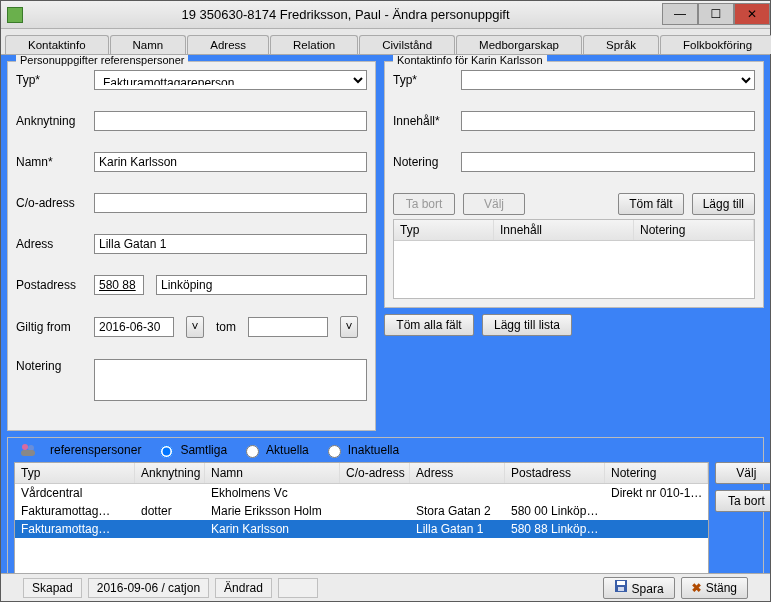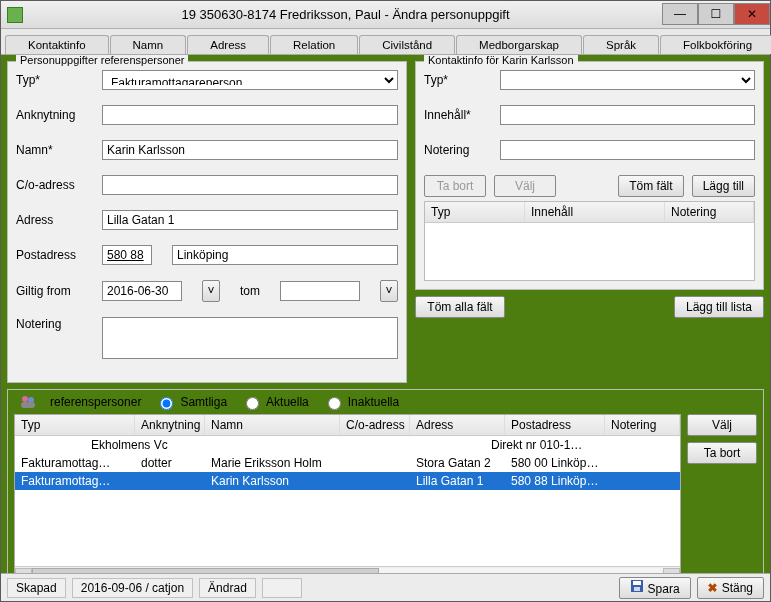--- a/index.html
+++ b/index.html
@@ -9,27 +9,27 @@
   .titlebar .icon { width: 16px; height: 16px; margin: 0 6px; background: #6ab04c; border:1px solid #3a7a2a;}
   .titlebar .title { flex: 1; text-align: center; color: #000; font-size: 13px; }
   .winbtns { display: flex; }
   .winbtn { width: 36px; height: 22px; border: 1px solid #888; display:flex; align-items:center; justify-content:center; margin-top:-1px;}
   .winbtn.min { background:#d0d0d0;}
   .winbtn.max { background:#d0d0d0;}
   .winbtn.close { background:#c74a3e; color:#000;}
   .tabs { display:flex; padding: 6px 4px 0 4px; gap:0; background:#e8e8e8; border-bottom:1px solid #aaa; flex-wrap:nowrap;}
   .tab { padding: 3px 22px; border:1px solid #aaa; border-bottom:none; background:#e2e2e2; margin-right:1px; border-radius:3px 3px 0 0; cursor:pointer; white-space:nowrap; font-size:11.5px;}
   .tab.active { background:#fff; position:relative; top:1px;}
-  .content { flex:1; background:#4d7c0f; padding:6px; position:relative; overflow:hidden;}
+  .content { flex:1; background:#3b82f6; padding:6px; position:relative; overflow:hidden;}
   .group { border:1px solid #bbb; background:#f0f0f0; padding:8px; position:relative; margin-bottom:6px;}
   .group > .legend { position:absolute; top:-8px; left:8px; background:#f0f0f0; padding:0 4px; font-size:11px;}
   .toprow { display:flex; gap:8px;}
   .leftcol { flex:1;}
   .rightcol { width:380px;}
-  .formrow { display:flex; align-items:center; margin-bottom:15px; gap:20px;}
+  .formrow { display:flex; align-items:center; margin-bottom:21px; gap:12px;}
   .formrow label { width:66px; }
   .formrow input[type=text], .formrow select { height:20px; border:1px solid #888; background:#fff; padding:4px 4px;}
   .wide { flex:1; }
   .btn { height:22px; border:1px solid #888; background:linear-gradient(#f7f7f7,#ddd); padding:0 10px; cursor:pointer; border-radius:2px; min-width:62px;}
   .btn:disabled { color:#999; background:#eee;}
   .kontakt-table { border:1px solid #bbb; background:#fff; height:80px; margin-top:4px;}
   .kontakt-table .hdr { display:flex; background:linear-gradient(#f4f4f4,#e4e4e4); border-bottom:1px solid #ccc;}
   .kontakt-table .hdr div { padding:3px 6px; border-right:1px solid #ddd;}
   .btnrow { display:flex; gap:8px; margin-top:4px; align-items:center;}
   .btnrow .spacer { flex:1;}
@@ -43,21 +43,21 @@
   .grid .cols div { padding:3px 6px; border-right:1px solid #ddd; overflow:hidden; white-space:nowrap;}
   .grid .body { flex:1; overflow:auto;}
   .row { display:flex;}
   .row div { padding:2px 6px; overflow:hidden; white-space:nowrap;}
   .row.sel { background:#1e73d2; color:#fff;}
   .grid .hscroll { height:17px; border-top:1px solid #ccc; background:#eee; display:flex; align-items:center;}
   .grid .hscroll .arrow { width:17px; height:15px; border:1px solid #bbb; background:#ddd; text-align:center; line-height:13px; font-size:10px;}
   .grid .hscroll .track { flex:1; height:15px; background:#f4f4f4; position:relative;}
   .grid .hscroll .thumb { position:absolute; left:0; top:0; height:13px; width:55%; background:#cfcfcf; border:1px solid #aaa;}
   .sidebtns { display:flex; flex-direction:column; gap:6px; width:70px;}
-  .statusbar { height:28px; border-top:1px solid #aaa; background:#ececec; display:flex; align-items:center; padding:0 6px; gap:6px;}
+  .statusbar { height:28px; border-top:1px solid #aaa; background:#ececec; display:flex; align-items:center; padding:0 22px; gap:6px;}
   .statusbar .cell { border:1px solid #c0c0c0; padding:2px 8px; background:#f0f0f0; height:20px; display:flex; align-items:center;}
   .statusbar .spacer { flex:1;}
   .saveico { width:14px; height:14px; margin-right:4px;}
   .closex { color:#b04a00; font-weight:bold; margin-right:4px;}
   .c-typ{width:120px}.c-ank{width:70px}.c-namn{width:135px}.c-co{width:70px}.c-adr{width:95px}.c-post{width:100px}.c-not{flex:1}
   .k-typ{width:100px}.k-inn{width:140px}.k-not{flex:1}
 </style>
 </head>
 <body>
 
@@ -156,21 +156,21 @@
             <button class="btn">Lägg till</button>
           </div>
           <div class="kontakt-table">
             <div class="hdr">
               <div class="k-typ">Typ</div>
               <div class="k-inn">Innehåll</div>
               <div class="k-not">Notering</div>
             </div>
           </div>
         </div>
-        <div class="btnrow" style="justify-content:space-between">
+        <div class="btnrow" style="justify-content:flex-start">
           <button class="btn" style="min-width:90px">Töm alla fält</button>
           <button class="btn" style="min-width:90px">Lägg till lista</button>
         </div>
       </div>
     </div>
 
     <div class="reflist-group">
       <div class="refhdr">
         <svg class="icon" viewBox="0 0 16 16">
             <circle cx="5" cy="5" r="3" fill="#d86aa0"></circle>
@@ -197,20 +197,21 @@
             <div class="c-typ">Typ</div>
             <div class="c-ank">Anknytning</div>
             <div class="c-namn">Namn</div>
             <div class="c-co">C/o-adress</div>
             <div class="c-adr">Adress</div>
             <div class="c-post">Postadress</div>
             <div class="c-not">Notering</div>
           </div>
           <div class="body" id="gridbody">
               <div class="row">
+                <div class="c-typ">Vårdcentral</div>
                 <div class="c-ank"></div>
                 <div class="c-namn">Ekholmens Vc</div>
                 <div class="c-co"></div>
                 <div class="c-adr"></div>
                 <div class="c-post"></div>
                 <div class="c-not">Direkt nr 010-1…</div>
               </div>
               <div class="row">
                 <div class="c-typ">Fakturamottag…</div>
                 <div class="c-ank">dotter</div>

